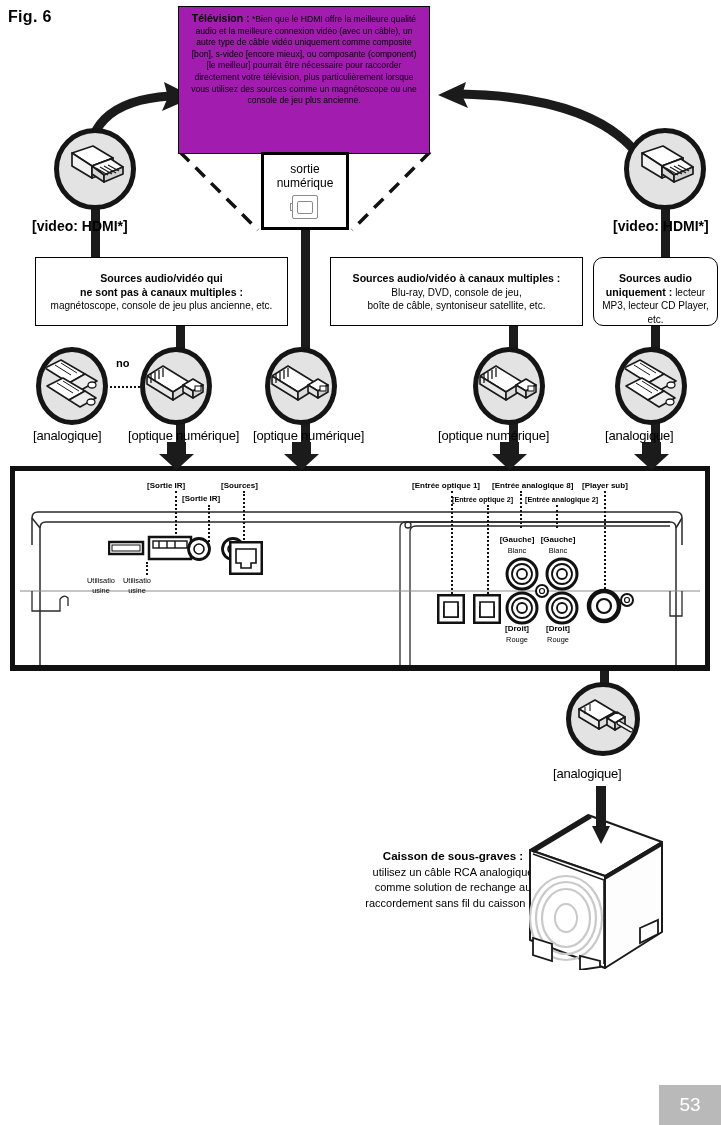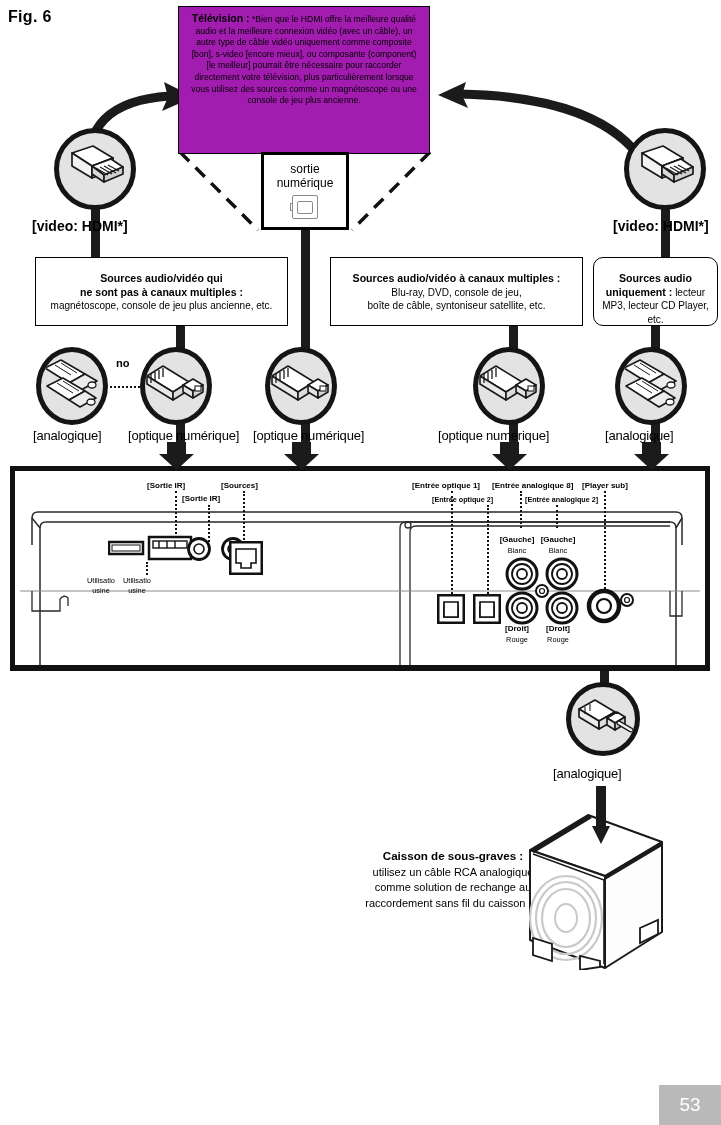--- a/index.html
+++ b/index.html
@@ -306,21 +306,21 @@
 <div class="abs" id="panel-outer"></div>
 
 <div class="abs portlabel" style="left:147px;top:481px;z-index:8;">[Sortie IR]</div>
 <div class="abs portlabel" style="left:182px;top:494px;z-index:8;">[Sortie IR]</div>
 <div class="abs portlabel" style="left:221px;top:481px;z-index:8;">[Sources]</div>
 <div class="abs dotv" style="left:175px;top:491px;height:59px;z-index:8;"></div>
 <div class="abs dotv" style="left:208px;top:505px;height:45px;z-index:8;"></div>
 <div class="abs dotv" style="left:243px;top:491px;height:53px;z-index:8;"></div>
 
 <div class="abs portlabel" style="left:412px;top:481px;z-index:8;">[Entrée optique 1]</div>
-<div class="abs portlabel sm" style="left:432px;top:495px;z-index:8;">[Entrée optique 2]</div>
+<div class="abs portlabel sm" style="left:452px;top:495px;z-index:8;">[Entrée optique 2]</div>
 <div class="abs portlabel" style="left:492px;top:481px;z-index:8;">[Entrée analogique 8]</div>
 <div class="abs portlabel sm" style="left:525px;top:495px;z-index:8;">[Entrée analogique 2]</div>
 <div class="abs portlabel" style="left:582px;top:481px;z-index:8;">[Player sub]</div>
 <div class="abs dotv" style="left:451px;top:491px;height:103px;z-index:8;"></div>
 <div class="abs dotv" style="left:487px;top:505px;height:89px;z-index:8;"></div>
 <div class="abs dotv" style="left:520px;top:491px;height:37px;z-index:8;"></div>
 <div class="abs dotv" style="left:556px;top:505px;height:23px;z-index:8;"></div>
 <div class="abs dotv" style="left:604px;top:491px;height:106px;z-index:8;"></div>
 
 <svg class="abs" style="left:10px;top:466px;z-index:4;" width="700" height="205">

